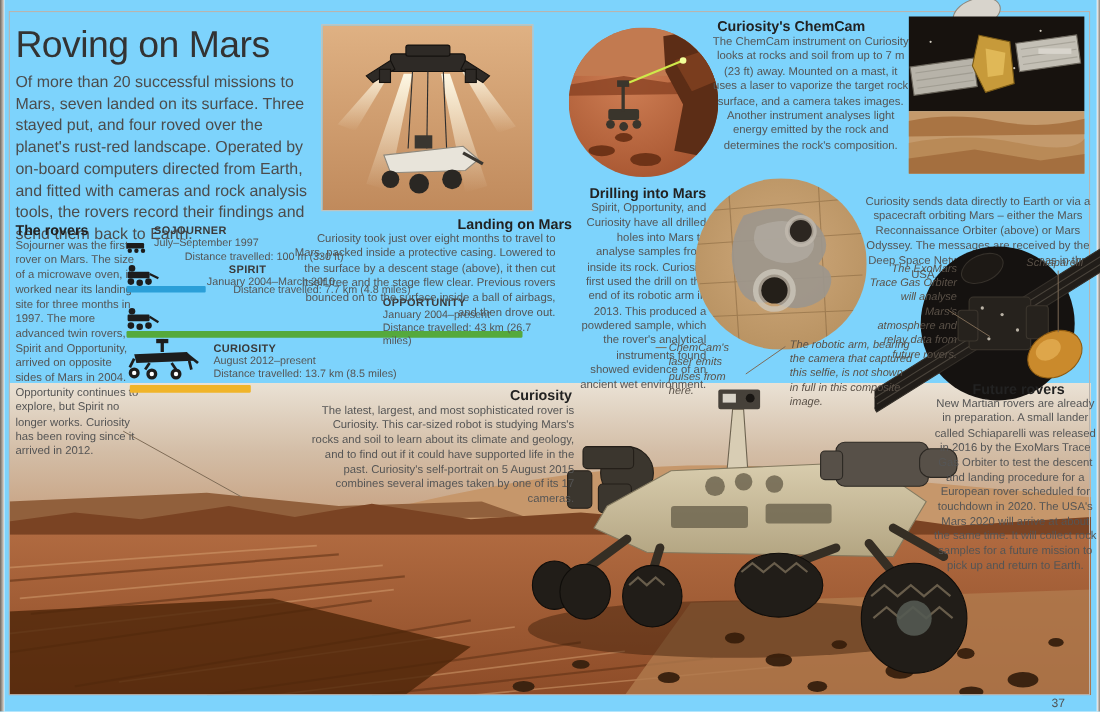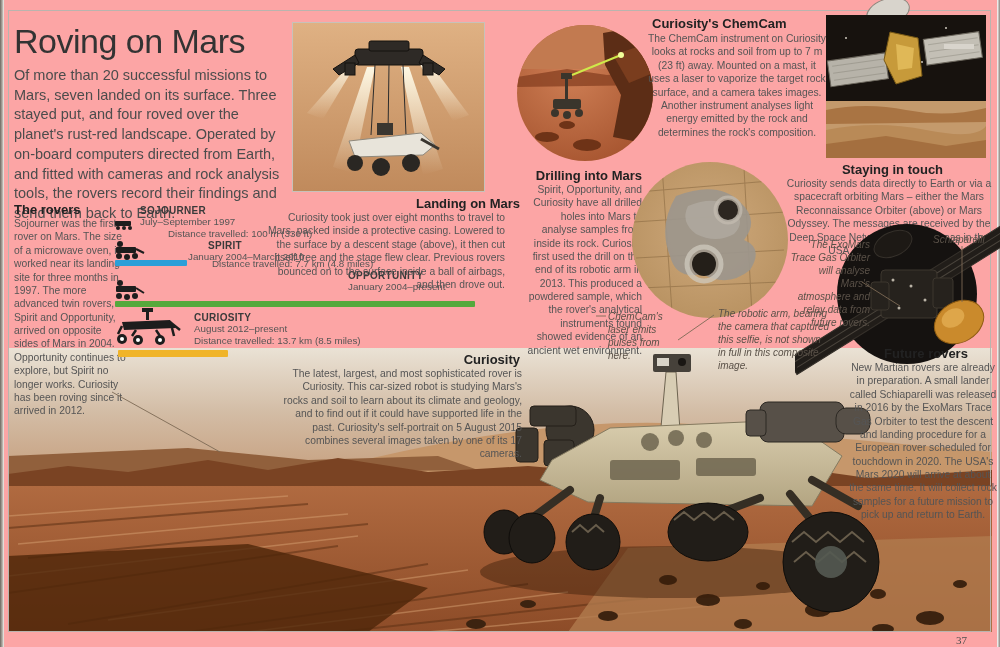--- a/index.html
+++ b/index.html
@@ -1,16 +1,16 @@
 <!DOCTYPE html>
 <html><head>
 <meta charset="utf-8">
 <style>
   html,body{margin:0;padding:0;background:#ffffff;}
-  .page{position:relative;width:1000px;height:647px;background:#fca5a5;overflow:hidden;
+  .page{position:relative;width:1000px;height:647px;background:#7dd3fc;overflow:hidden;
         font-family:"Liberation Sans","DejaVu Sans",sans-serif;color:#4a4a4a;}
   .abs{position:absolute;}
   .frame{left:8px;top:10px;width:983px;height:622px;border:1px solid #b9b4ae;box-sizing:border-box;pointer-events:none;}
   .book-edge-left{left:0;top:0;width:4px;height:647px;background:linear-gradient(90deg,#6d675f,#cfcac2 80%,#fff);}
   .book-edge-right{right:0;top:0;width:3px;height:647px;background:linear-gradient(270deg,#8a847c,#fff);}
   .title{font-size:34px;font-weight:400;color:#333;letter-spacing:-0.5px;}
   .intro{font-size:14.5px;line-height:1.36;color:#4c4c4c;}
   .h-bold{font-weight:700;color:#222;font-size:13px;}
   .h-right{text-align:right;}
   .h-center{text-align:center;}
@@ -196,20 +196,21 @@
       <circle cx="8" cy="5" r="3" fill="#1d1d1d"></circle>
         <rect x="4" y="8" width="20" height="6" rx="1" fill="#1d1d1d"></rect>
       <path d="M24,10 L32,15" stroke="#1d1d1d" stroke-width="2"></path>
       <circle cx="7" cy="18" r="3" fill="#1d1d1d"></circle>
         <circle cx="15" cy="19" r="3" fill="#1d1d1d"></circle>
         <circle cx="23" cy="18" r="3" fill="#1d1d1d"></circle>
     </svg>
     <div class="abs bar" style="left: 5px; top: 99px; width: 360px; background-color: rgb(85, 169, 60);"></div>
     <div class="abs mission-name" style="left:238px;top:68px;">OPPORTUNITY</div>
     <div class="abs mission-meta" style="left:238px;top:79px;">January 2004–present</div>
+    <div class="abs mission-meta" style="left:238px;top:91px;">Distance travelled: 43 km (26.7 miles)</div>
 
     <svg class="abs" style="left:6px;top:106px;" width="66" height="38" viewBox="0 0 66 38">
       <rect x="30" y="0" width="3" height="12" fill="#1d1d1d"></rect>
         <rect x="26" y="0" width="11" height="4" fill="#1d1d1d"></rect>
       <path d="M6,14 L54,12 L60,20 L8,22 Z" fill="#1d1d1d"></path>
       <path d="M54,14 L64,22" stroke="#1d1d1d" stroke-width="2.5"></path>
       <path d="M6,18 L2,26 M20,22 L16,28 M40,22 L44,28 M56,20 L58,28" stroke="#1d1d1d" stroke-width="2.5"></path>
       <circle cx="6" cy="31" r="5" fill="#1d1d1d"></circle>
         <circle cx="22" cy="32" r="5" fill="#1d1d1d"></circle>
         <circle cx="44" cy="32" r="5" fill="#1d1d1d"></circle>
@@ -344,21 +345,20 @@
         <polygon points="70,46 88,50 86,70 72,72" fill="#e0b857"></polygon>
         <rect x="118" y="46" width="30" height="5" fill="#d8d4cc"></rect>
       </g>
 
       <rect x="0" y="103" width="160" height="57" fill="#c49a6c"></rect>
       <path d="M0,112 Q40,104 80,112 T160,110 L160,124 L0,126 Z" fill="#a97443"></path>
       <path d="M0,132 Q50,122 100,132 T160,128 L160,160 L0,160 Z" fill="#b98a57"></path>
       <path d="M0,146 L60,138 L120,148 L160,142 L160,160 L0,160 Z" fill="#9b6435" opacity="0.7"></path>
     </svg>
   </div>
-  <div class="abs h-bold h-center" style="left:790px;top:162px;width:205px;">Staying in touch</div>
   <div class="abs body-sm h-center" style="left:780px;top:177px;width:218px;">Curiosity sends data directly to Earth or via a spacecraft orbiting Mars – either the Mars Reconnaissance Orbiter (above) or Mars Odyssey. The messages are received by the Deep Space Network's dish antennas in the USA, Spain, and Australia.</div>
 
   <div class="abs h-bold h-right" style="left:532px;top:168px;width:110px;">Drilling into Mars</div>
   <div class="abs body-sm h-right" style="left:524px;top:183px;width:118px;">Spirit, Opportunity, and Curiosity have all drilled holes into Mars to analyse samples from inside its rock. Curiosity first used the drill on the end of its robotic arm in 2013. This produced a powdered sample, which the rover's analytical instruments found showed evidence of an ancient wet environment.</div>
 
   <div class="abs" style="left:632px;top:162px;width:156px;height:156px;border-radius:50%;overflow:hidden;">
     <svg width="156" height="156" viewBox="0 0 156 156">
       <defs>
         <radialGradient id="rock" cx="0.5" cy="0.45" r="0.8">
           <stop offset="0" stop-color="#cfa97c"></stop>
@@ -431,15 +431,15 @@
     <g stroke="#7d6a55" stroke-width="0.9" fill="none">
       <line x1="112" y1="392" x2="220" y2="452"></line>
       <line x1="862" y1="282" x2="900" y2="306"></line>
       <line x1="962" y1="246" x2="962" y2="302"></line>
       <line x1="596" y1="316" x2="606" y2="316"></line>
       <line x1="714" y1="315" x2="678" y2="340"></line>
     </g>
   </svg>
 
   <div class="abs pagenum" style="left:10px;top:634px;margin-top:23px;">36</div>
-  <div class="abs pagenum" style="left:956px;top:634px;font-family:Liberation Serif, serif;">37</div>
+  <div class="abs pagenum" style="left:956px;top:634px;">37</div>
 
 </div>
 
 </body></html>

